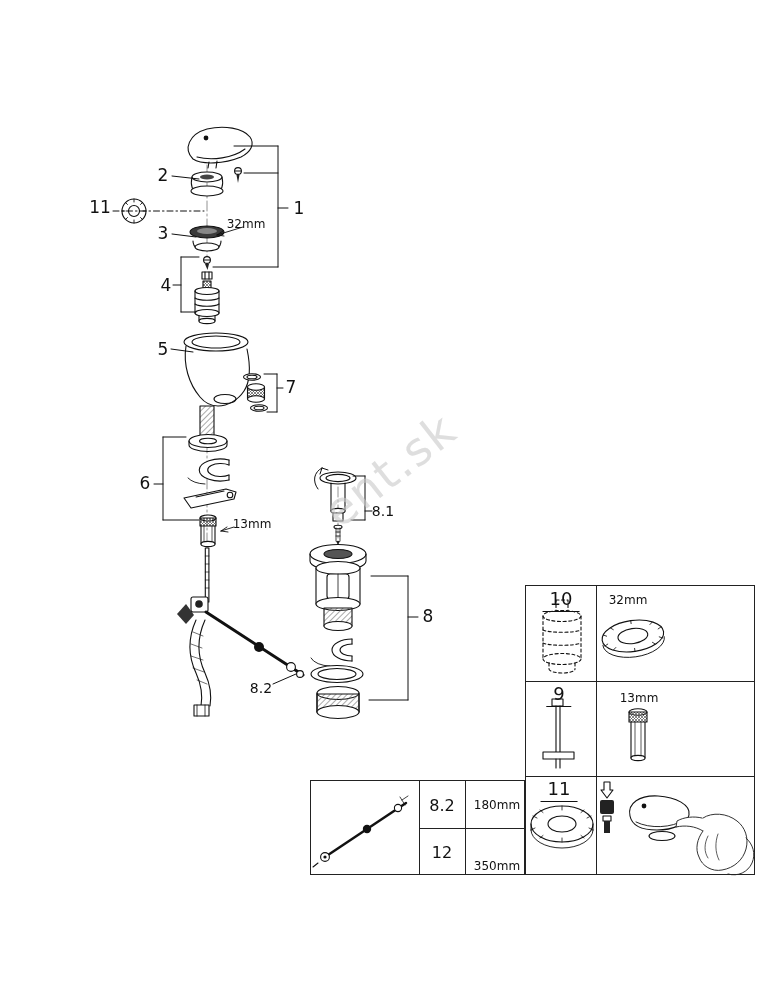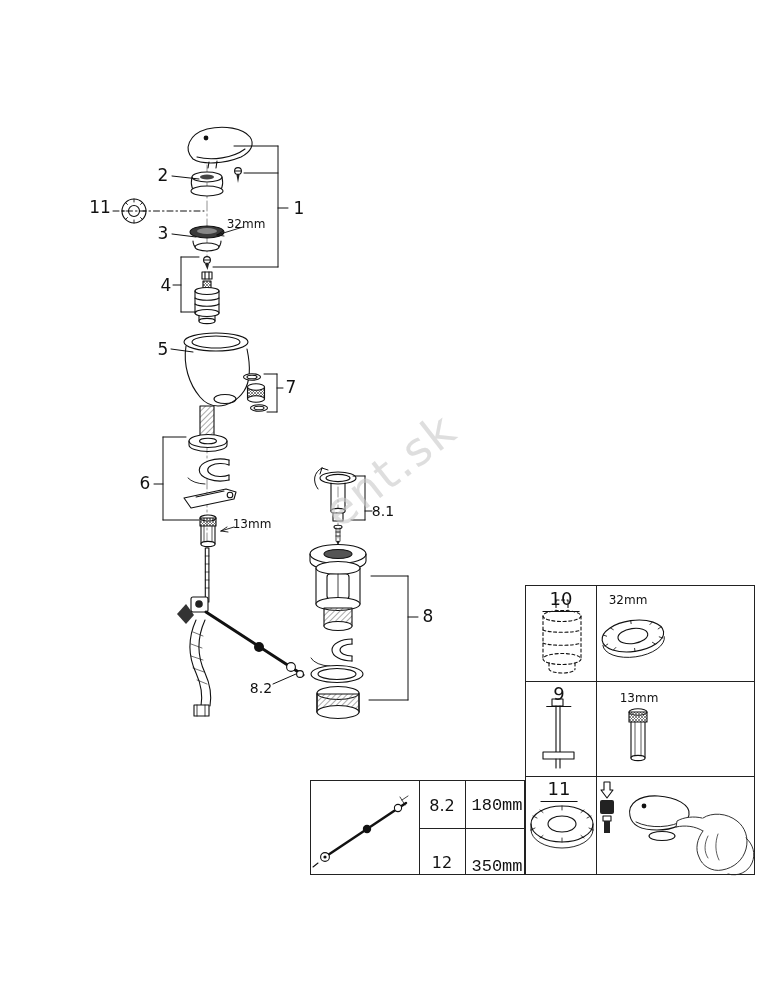--- a/index.html
+++ b/index.html
@@ -13,21 +13,21 @@
              font-size:46px;color:#c9c9c9;opacity:.6;letter-spacing:2px;}
   .tbl{position:absolute;z-index:3;border:1.6px solid #222;box-sizing:border-box;background:transparent;}
   .parts-table{left:525px;top:585px;width:230px;height:290px;text-decoration:underline;}
   .lengths-table{left:310px;top:780px;width:215px;height:95px;}
   .vline{position:absolute;top:0;bottom:0;border-left:1.4px solid #222;}
   .hline{position:absolute;left:0;right:0;border-top:1.4px solid #222;}
   .pt-num{position:absolute;transform:translate(-50%,-50%);font-size:18px;
           border-bottom:1.5px solid #111;padding:0 7px 2px;}
   .pt-dim{position:absolute;transform:translate(-50%,-50%);font-size:12px;}
   .lt-num{position:absolute;transform:translate(-50%,-50%);font-size:16px;}
-  .lt-len{position:absolute;transform:translate(-50%,-50%);font-size:17px;font-family:Liberation Mono, monospace;}
+  .lt-len{position:absolute;transform:translate(-50%,-50%);font-size:12px;}
 </style>
 </head>
 <body>
 
 <div class="canvas">
 
   <div class="watermark">ent.sk</div>
 
   <svg class="art" width="769" height="1000" viewBox="0 0 769 1000" fill="none" stroke="#111" stroke-width="1.1" stroke-linecap="round" stroke-linejoin="round">
     <defs>
@@ -304,17 +304,17 @@
     <span class="pt-dim" style="left:113px;top:112px">13mm</span>
     <span class="pt-num" style="left:33px;top:204px">11</span>
   </div>
 
   <div class="tbl lengths-table">
     <div class="vline" style="left:108px"></div>
     <div class="vline" style="left:154px"></div>
     <div class="hline" style="top:47px;left:108px"></div>
     <span class="lt-num" style="left:131px;top:24px">8.2</span>
     <span class="lt-len" style="left:186px;top:24px">180mm</span>
-    <span class="lt-num" style="left:131px;top:81px">12</span>
+    <span class="lt-num" style="left:131px;top:71px">12</span>
     <span class="lt-len" style="left:186px;top:85px">350mm</span>
   </div>
 
 </div>
 
 </body></html>

